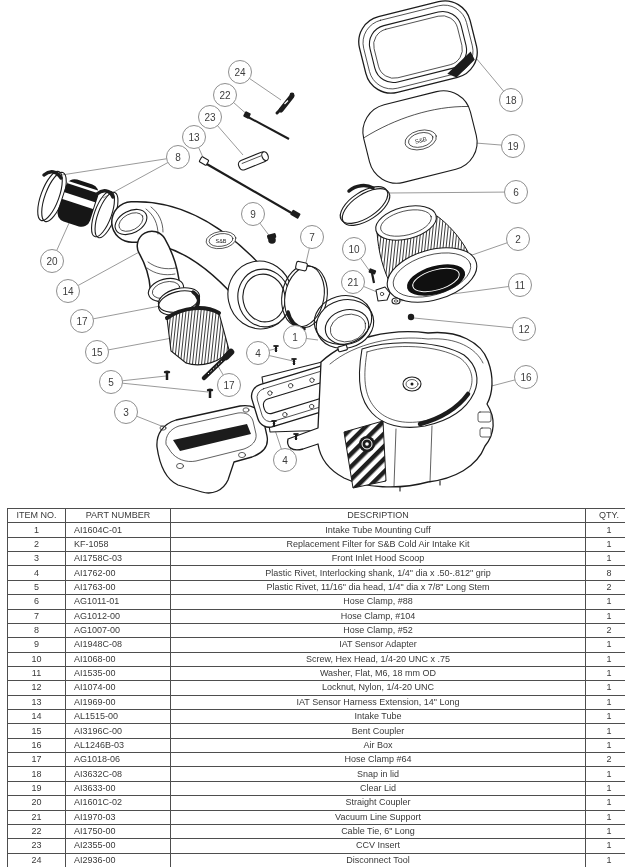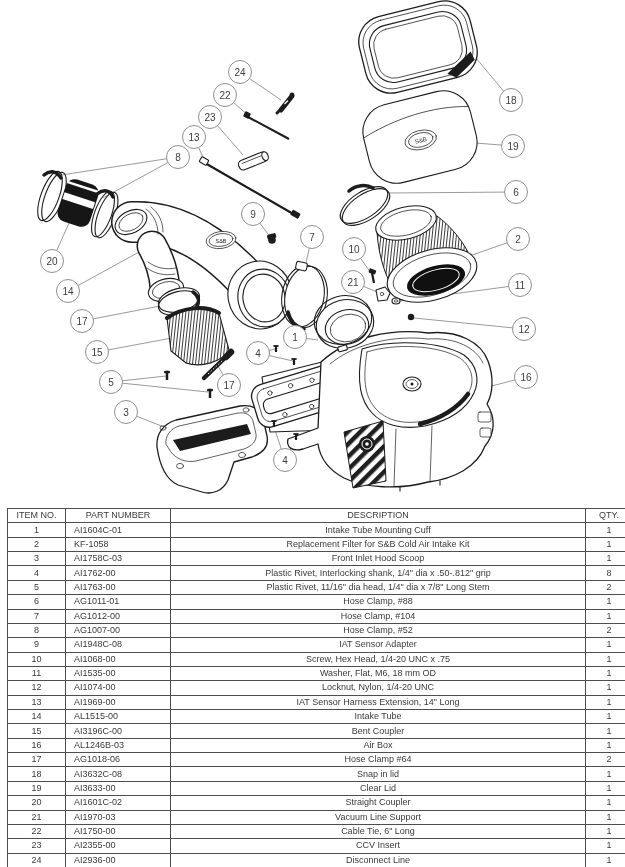--- a/index.html
+++ b/index.html
@@ -548,18 +548,18 @@
         </tr>
         <tr>
           <td>23</td>
           <td class="pn">AI2355-00</td>
           <td>CCV Insert</td>
           <td>1</td>
         </tr>
         <tr>
           <td>24</td>
           <td class="pn">AI2936-00</td>
-          <td>Disconnect Line</td>
+          <td>Disconnect Tool</td>
           <td>1</td>
         </tr>
       </tbody>
   </table>
 </div>
 
 </body></html>

